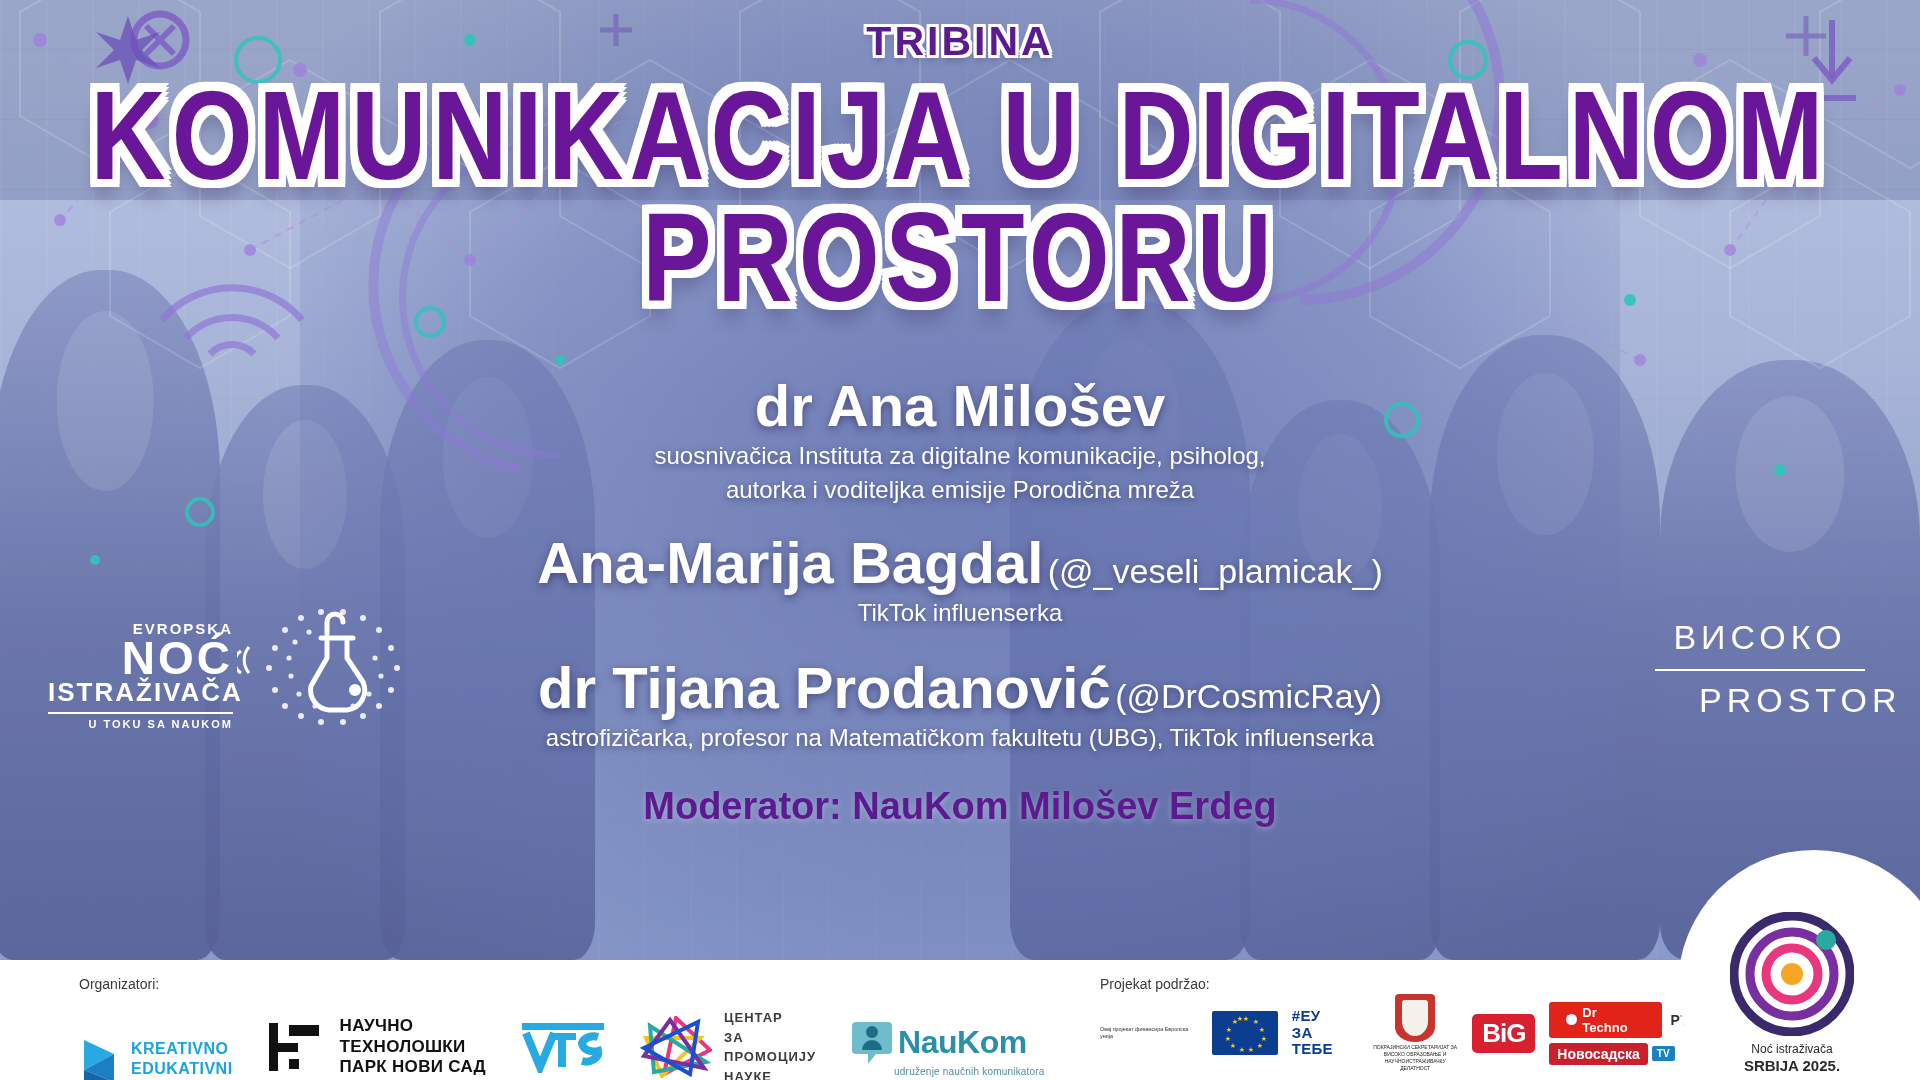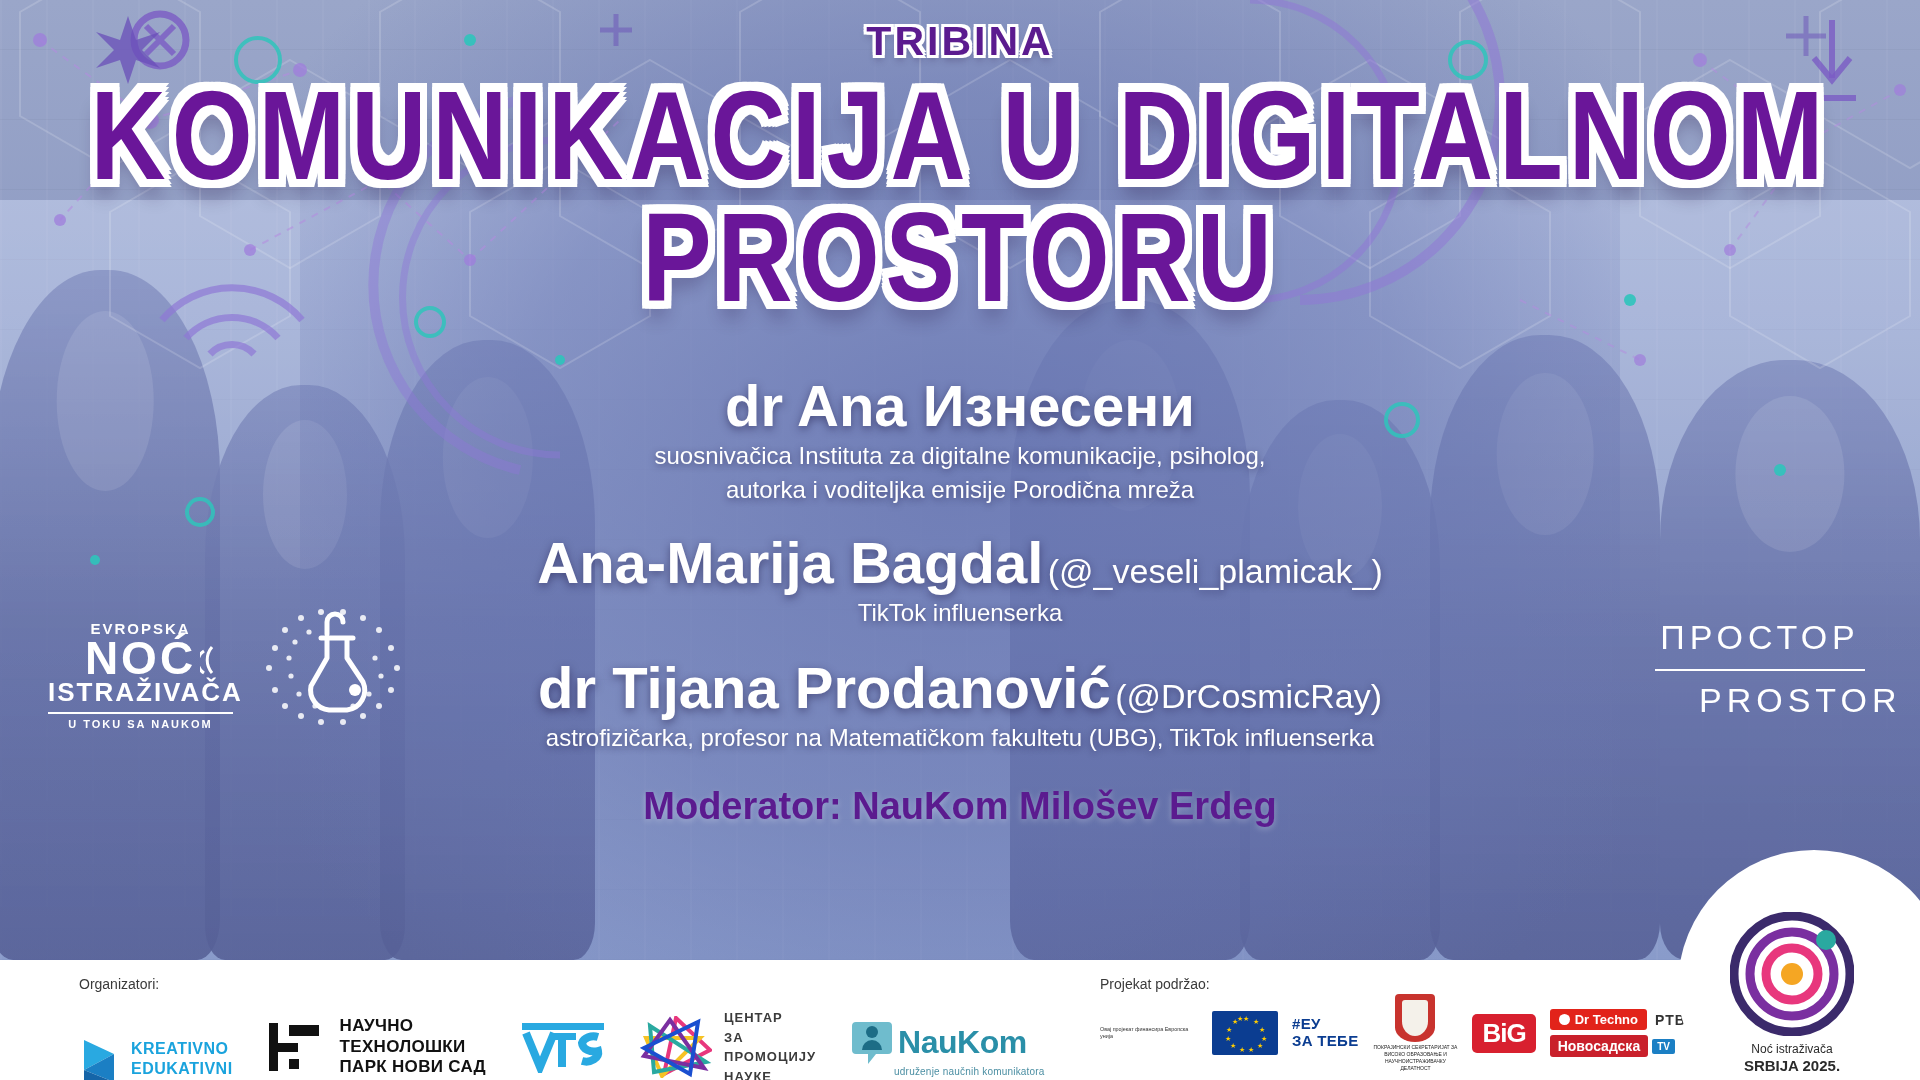--- a/index.html
+++ b/index.html
@@ -107,21 +107,21 @@
   .sp1 { margin-top:0; }
   .sp2 { margin-top:22px; }
   .sp3 { margin-top:24px; }
   .moderator {
     margin-top:30px;
     font-size:38px; font-weight:700; color:#5b1b8f;
     text-shadow:0 2px 6px rgba(255,255,255,.30);
   }
 
   
-  .noc-logo { position:absolute; left:48px; top:620px; width:185px; text-align:center; color:#fff; }
+  .noc-logo { position:absolute; left:48px; top:620px; width:185px; text-align:right; color:#fff; }
   .noc-evropska { font-size:15px; font-weight:700; letter-spacing:2px; }
   .noc-noc {
     font-size:46px; font-weight:900; letter-spacing:3px; line-height:.92;
     position:relative; display:inline-block;
   }
   .noc-noc .arcs{ position:absolute; right:-34px; top:6px; }
   .noc-istraz { font-size:26px; font-weight:800; letter-spacing:2px; line-height:1.05; }
   .noc-rule { height:2px; background:#fff; margin:5px 0 4px; }
   .noc-sub { font-size:11px; font-weight:700; letter-spacing:2px; }
 
@@ -170,21 +170,21 @@
   .eu-flag {
     width:66px; height:44px; background:#0b3d91; position:relative; border-radius:2px;
   }
   .eu-star { position:absolute; color:#ffcc00; font-size:7px; line-height:1; }
   .eu-zateb { font-size:15px; font-weight:800; color:#0b3d91; line-height:1.12; letter-spacing:.3px; }
   .coat { width:40px; height:48px; background:#c8332e; border-radius:4px 4px 50% 50%/4px 4px 30% 30%; position:relative; }
   .coat::after{content:"";position:absolute;inset:6px 7px;background:#f4f1ea;border-radius:3px 3px 50% 50%/3px 3px 40% 40%;}
   .apv-text{ font-size:5px; color:#222; width:86px; line-height:1.4; text-align:center; }
   .big-logo { background:#d8202f; color:#fff; font-size:26px; font-weight:900; padding:4px 10px; border-radius:5px; letter-spacing:-1px; }
   .media-col { display:flex; flex-direction:column; gap:5px; }
-  .drtechno { background:#e2231a; color:#fff; font-size:13px; font-weight:700; padding:3px 9px; border-radius:3px; display:flex; align-items:center; gap:5px; }
+  .drtechno { background:#e2231a; color:#fff; font-size:13px; font-weight:700; padding:3px 17px; border-radius:3px; display:flex; align-items:center; gap:5px; }
   .drtechno-dot { width:11px; height:11px; border-radius:50%; background:#fff; }
   .novosadska { background:#c9202b; color:#fff; font-size:14px; font-weight:700; padding:3px 8px; border-radius:3px; }
   .ptv { font-size:14px; font-weight:700; color:#333; letter-spacing:1px; }
   .disclaimer { font-size:5.2px; color:#333; line-height:1.4; width:205px; }
 
   
   .noc-badge { position:absolute; right:28px; bottom:4px; width:200px; text-align:center; }
   .noc-badge-rings { width:124px; height:124px; margin:0 auto; position:relative; }
   .noc-badge-text { font-size:12px; color:#2b2b2b; margin-top:2px; line-height:1.25; }
   .noc-badge-text b { font-size:15px; }
@@ -321,21 +321,21 @@
     <div class="headline">
       <span class="ln ln1">KOMUNIKACIJA  U  DIGITALNOM</span>
       <span class="ln ln2">PROSTORU</span>
     </div>
   </div>
 
   <div class="speakers">
 
     <div class="spk sp1">
       <div class="spk-name-row">
-        <span class="spk-name big">dr Ana Изнесени</span>
+        <span class="spk-name big">dr Ana Milošev</span>
       </div>
       <div class="spk-desc">suosnivačica Instituta za digitalne komunikacije, psiholog,</div>
       <div class="spk-desc">autorka i voditeljka emisije Porodična mreža</div>
     </div>
 
     <div class="spk sp2">
       <div class="spk-name-row">
         <span class="spk-name big">Ana-Marija Bagdal</span>
         <span class="spk-handle">(@_veseli_plamicak_)</span>
       </div>
@@ -402,21 +402,21 @@
     </g>
     <g fill="none" stroke="#ffffff" stroke-width="5" stroke-linecap="round" stroke-linejoin="round">
       <path d="M72,40 L72,58 L56,86 A20,20 0 0 0 74,110 L92,110 A20,20 0 0 0 108,82 L92,58 L92,40"></path>
       <path d="M66,38 L98,38"></path>
       <path d="M72,34 L72,22 A8,8 0 0 1 88,22"></path>
     </g>
     <circle cx="100" cy="90" r="6" fill="#ffffff"></circle>
   </svg>
 
   <div class="prostor-logo">
-    <div class="prostor-cyr">ПРОСТОР</div>
+    <div class="prostor-cyr">ВИСОКО</div>
     <div class="prostor-rule"></div>
     <div class="prostor-lat">PROSTOR</div>
   </div>
 
   <div class="bottom-bar">
 
     <div class="org-label">Organizatori:</div>
 
     <div class="org-logos">
 

